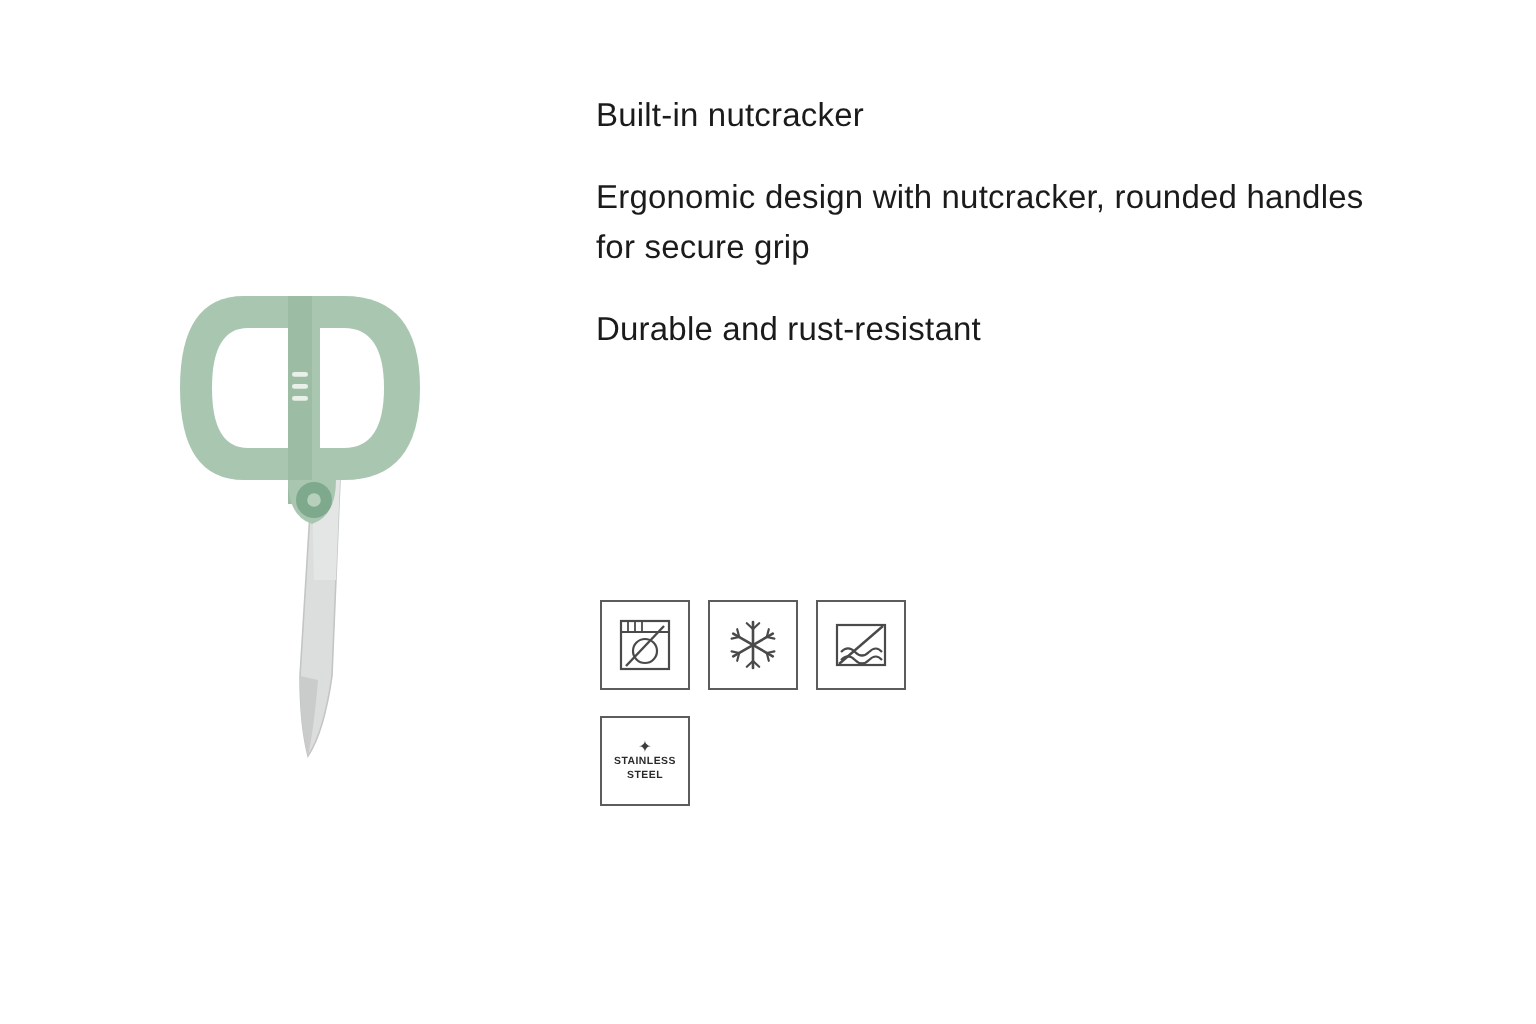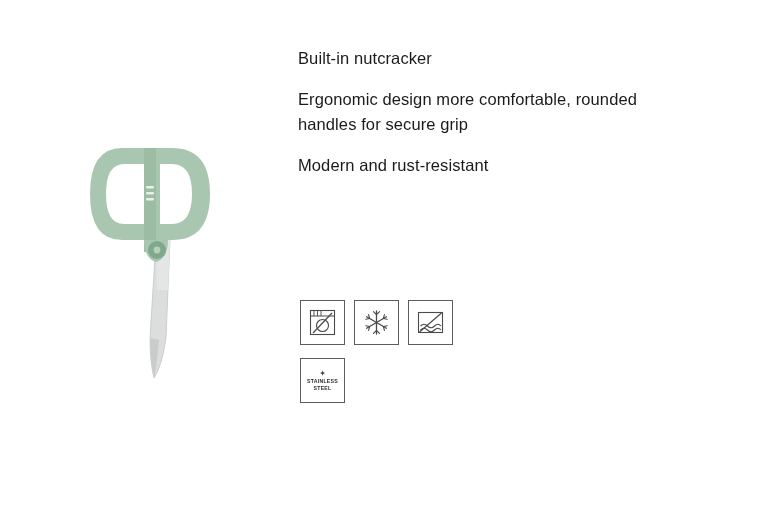--- a/index.html
+++ b/index.html
@@ -136,22 +136,22 @@
       <rect x="86" y="102" width="8" height="2.4" rx="1.2" fill="#e9f0ea"></rect>
       <rect x="86" y="108" width="8" height="2.4" rx="1.2" fill="#e9f0ea"></rect>
 
       <circle cx="97" cy="160" r="9" fill="#7fa98c"></circle>
       <circle cx="97" cy="160" r="3.4" fill="#b6d0bc"></circle>
     </svg>
   </div>
 
   <div class="features">
     <div class="feature">Built-in nutcracker</div>
-    <div class="feature">Ergonomic design more comfortable, rounded handles for secure grip</div>
-    <div class="feature">Modern and rust-resistant</div>
+    <div class="feature">Ergonomic design with nutcracker, rounded handles for secure grip</div>
+    <div class="feature">Durable and rust-resistant</div>
   </div>
 
   <div class="icon-row">
 
     <div class="badge">
       <svg width="31" height="31" viewBox="0 0 31 31">
         <rect x="3.5" y="3.5" width="24" height="24" fill="none" stroke="#4a4a4a" stroke-width="1.1"></rect>
         <line x1="3.5" y1="9" x2="27.5" y2="9" stroke="#4a4a4a" stroke-width="1"></line>
         <line x1="7" y1="3.5" x2="7" y2="9" stroke="#4a4a4a" stroke-width="0.9"></line>
         <line x1="10.5" y1="3.5" x2="10.5" y2="9" stroke="#4a4a4a" stroke-width="0.9"></line>

